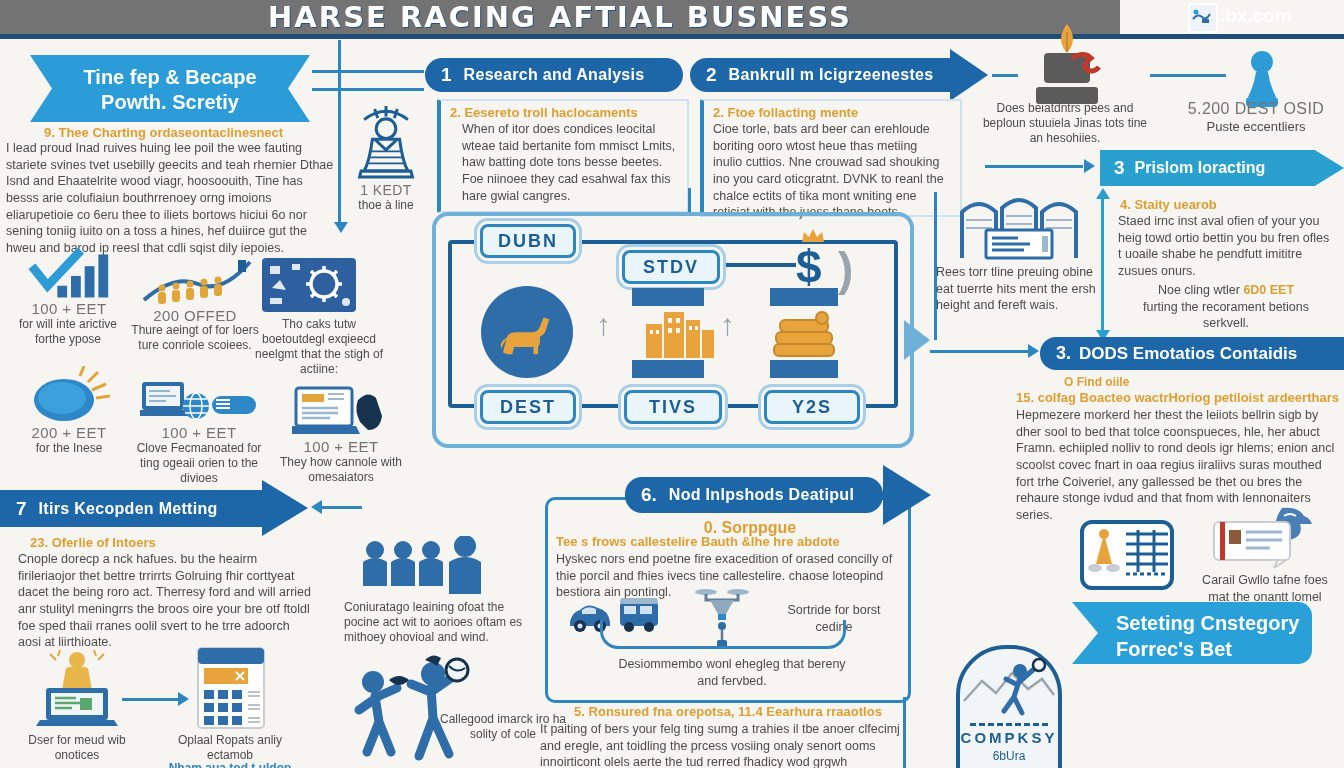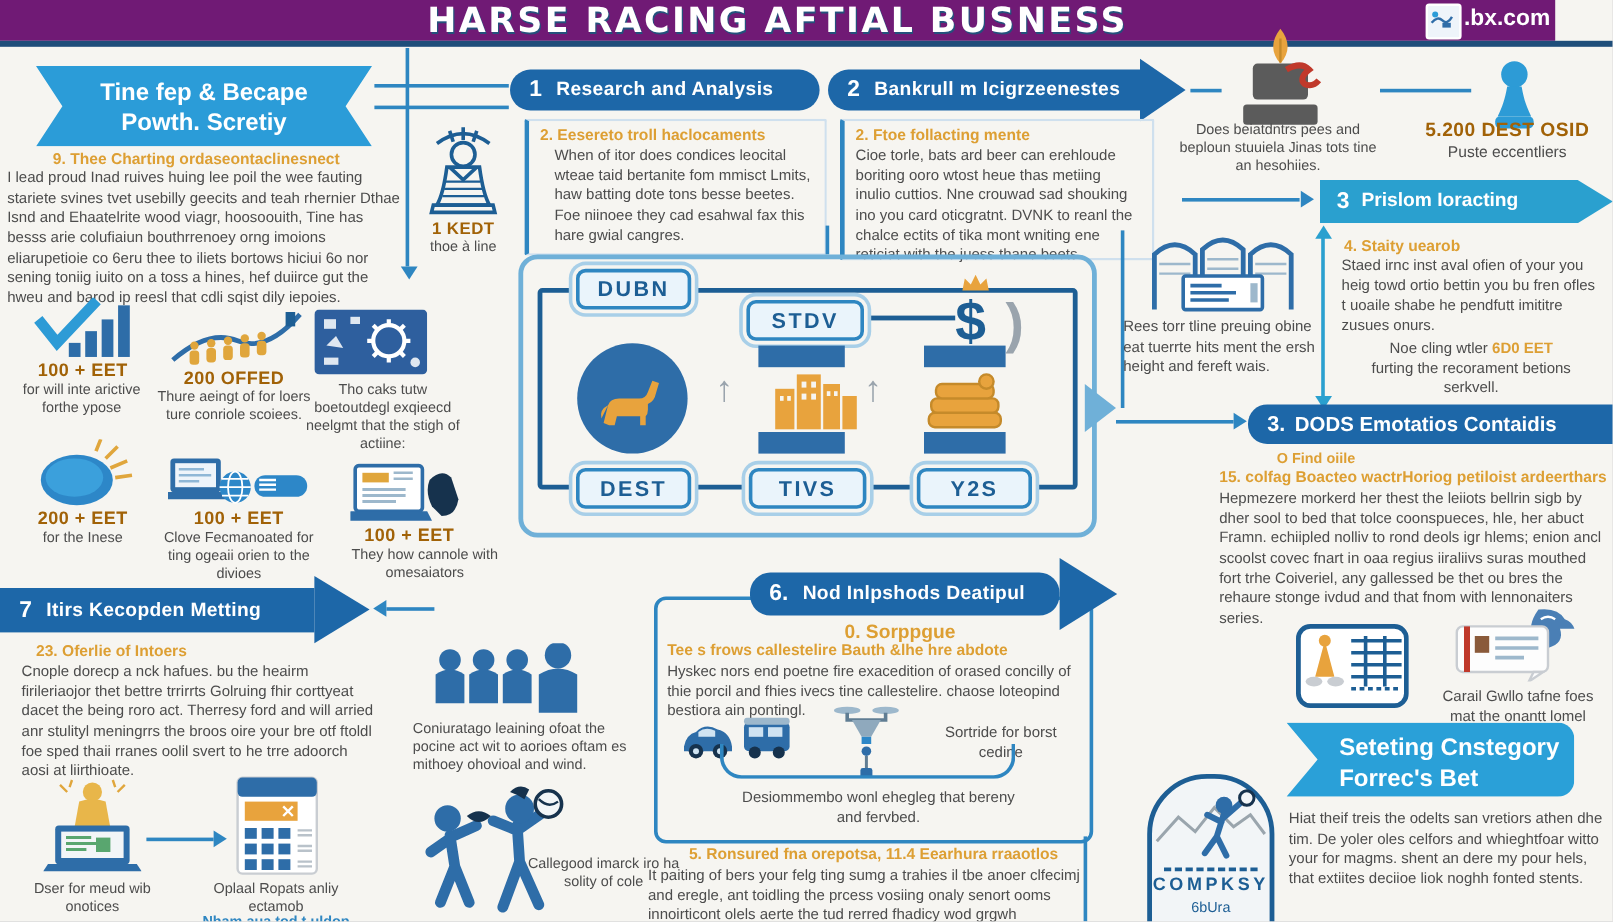--- a/index.html
+++ b/index.html
@@ -1,20 +1,20 @@
 <!DOCTYPE html>
 <html><head>
 <meta charset="utf-8">
 <style>
   html,body{margin:0;padding:0;background:#dcdcdc}
   #poster{position:relative;width:1344px;height:768px;background:#f6f5f1;overflow:hidden;
           font-family:"Liberation Sans",sans-serif;outline:1px solid #ccc}
   .abs{position:absolute}
   
-  .header{left:0;top:0;width:1296px;height:34px;background:#701a75}
+  .header{left:0;top:0;width:1120px;height:34px;background:#737373}
   .header-underline{left:0;top:34px;width:1344px;height:5px;background:#1f4e7a}
   .title{width:100%;text-align:center;color:#fff;font-family:"DejaVu Sans",sans-serif;
          font-weight:800;font-size:29px;letter-spacing:2px;line-height:34px;text-shadow:1px 1px 0 #24517c}
   .logo-box{left:1188px;top:3px;width:26px;height:26px;background:#eef4fa;border:2px solid #fff;border-radius:3px}
   .logo-text{left:1220px;top:5px;color:#fff;font-weight:bold;font-size:19px}
   
   .ribbon{left:30px;top:55px;width:280px;height:67px;background:#2b9cd8;color:#fff;font-weight:bold;
           font-size:20px;text-align:center;line-height:1.25;padding-top:10px;box-sizing:border-box;
           clip-path:polygon(0 0,100% 0,calc(100% - 22px) 50%,100% 100%,0 100%,22px 50%)}
   .pill{background:#1d67a8;border-radius:17px;color:#fff;display:flex;align-items:center;gap:12px;
@@ -27,21 +27,21 @@
                padding:0 14px;box-sizing:border-box}
   .dods-banner{background:#1d67a8;border-radius:16px 0 0 16px;color:#fff;font-weight:bold;
                display:flex;align-items:center;gap:8px;padding:0 16px;box-sizing:border-box}
   .forecast-banner{background:#2aa0d8;border-radius:0 14px 14px 0;color:#fff;font-weight:bold;font-size:20px;
                    line-height:1.3;padding:8px 8px 0 44px;box-sizing:border-box;
                    clip-path:polygon(0 0,100% 0,100% 100%,0 100%,26px 50%)}
   
   .sub-orange{color:#dd9f33;font-weight:bold;font-size:13px;line-height:1.2}
   .body-txt{color:#4c4c4c;font-size:12.5px;line-height:1.33}
   .small-txt{color:#4c4c4c;font-size:12px;line-height:1.25}
-  .stat-val{color:#a16207;font-weight:bold;font-size:15px;letter-spacing:.4px}
+  .stat-val{color:#737373;font-weight:normal;font-size:15px;letter-spacing:.4px}
   .gold{color:#dd9f33;font-weight:bold}
   .center{text-align:center}
   
   .hline{position:absolute;height:3px;background:#2e86c1}
   .vline{position:absolute;width:3px;background:#2e86c1}
   .arr{position:absolute;width:0;height:0}
   .arr.r{border-top:7px solid transparent;border-bottom:7px solid transparent;border-left:11px solid #2e86c1}
   .arr.l{border-top:7px solid transparent;border-bottom:7px solid transparent;border-right:11px solid #2e86c1}
   .arr.d{border-left:7px solid transparent;border-right:7px solid transparent;border-top:11px solid #2e86c1}
   .arr.u{border-left:7px solid transparent;border-right:7px solid transparent;border-bottom:11px solid #2aa0cf}
@@ -343,21 +343,21 @@
     <svg width="92" height="52" viewBox="0 0 92 52">
       <rect x="4" y="2" width="56" height="38" rx="3" fill="#fff" stroke="#2e6da8" stroke-width="3"></rect>
       <rect x="10" y="8" width="22" height="8" fill="#e0a63c"></rect>
       <path d="M10 22 L46 22 M10 27 L46 27 M10 32 L38 32" stroke="#9db8cc" stroke-width="2.5"></path>
       <path d="M36 8 L52 8 M36 13 L52 13" stroke="#9db8cc" stroke-width="2"></path>
       <path d="M0 40 L64 40 L68 48 L-4 48 Z" fill="#2e6da8"></path>
       <path d="M66 14 Q76 4 84 12 L90 30 Q88 44 76 44 L68 36 Q62 24 66 14" fill="#16324d"></path>
     </svg>
   </div>
   <div class="abs stat-val center" style="left:286px;top:438px;width:110px">100 + EET</div>
-  <div class="abs small-txt center" style="left:291px;top:455px;width:126px">They how cannole with omesaiators</div>
+  <div class="abs small-txt center" style="left:278px;top:455px;width:126px">They how cannole with omesaiators</div>
 
   <div class="abs pill" style="left:0;top:490px;width:262px;height:37px;border-radius:0">
     <span class="num">7</span>
     <span class="ttl">Itirs Kecopden Metting</span>
   </div>
   <div class="abs tri-r" style="left:262px;top:480px;border-top:28px solid transparent;border-bottom:28px solid transparent;border-left:46px solid #1d67a8"></div>
   <div class="hline" style="left:322px;top:506px;width:40px"></div>
   <div class="arr l" style="left:311px;top:500px"></div>
   <div class="abs sub-orange" style="left:30px;top:535px;width:260px">23. Oferlie of Intoers</div>
   <div class="abs body-txt" style="left:18px;top:551px;width:296px">Cnople dorecp a nck hafues. bu the heairm firileriaojor thet bettre trrirrts Golruing fhir corttyeat dacet the being roro act. Therresy ford and will arried anr stulityl meningrrs the broos oire your bre otf ftoldl foe sped thaii rranes oolil svert to he trre adoorch aosi at liirthioate.</div>
@@ -512,21 +512,20 @@
         </g>
       <path d="M66 54 L62 62 L74 54 Z" fill="#fdfdfd" stroke="#c9cdd2" stroke-width="2"></path>
     </svg>
   </div>
   <div class="abs body-txt center" style="left:1192px;top:572px;width:146px">Carail Gwllo tafne foes mat the onantt lomel</div>
 
   <div class="abs forecast-banner" style="left:1072px;top:602px;width:240px;height:62px">
     <div>Seteting Cnstegory</div>
     <div>Forrec's Bet</div>
   </div>
-  <div class="abs body-txt" style="left:1074px;top:674px;width:262px">Hiat theif treis the odelts san vretiors athen dhe tim. De yoler oles celfors and whieghtfoar witto your for magms. shent an dere my pour hels, that extiites deciioe liok noghh fonted stents.</div>
 
   <div class="abs arch" style="left:956px;top:645px;width:106px;height:130px">
     <svg style="position:absolute;left:2px;top:8px" width="94" height="60" viewBox="0 0 94 60">
       <path d="M2 44 L20 24 L34 36 L50 16 L66 32 L80 22 L92 38" stroke="#9aa5ad" stroke-width="2.5" fill="none"></path>
       <circle cx="58" cy="14" r="7" fill="#2e6da8"></circle>
       <g stroke="#2e6da8" stroke-width="5" stroke-linecap="round" fill="none">
         <path d="M58 21 L52 40 M52 40 L42 54 M52 40 L60 56 M56 26 L72 12 M56 28 L44 22"></path>
       </g>
       <circle cx="77" cy="8" r="6" fill="#f2f5f7" stroke="#16324d" stroke-width="2.5"></circle>
     </svg>

